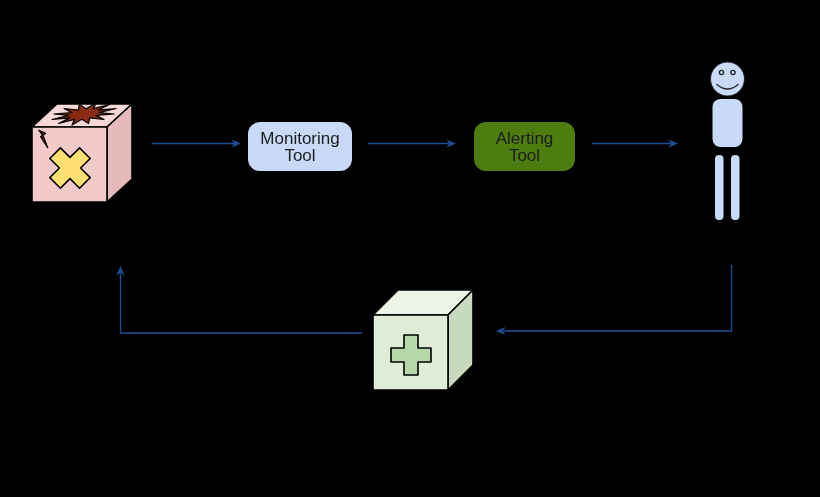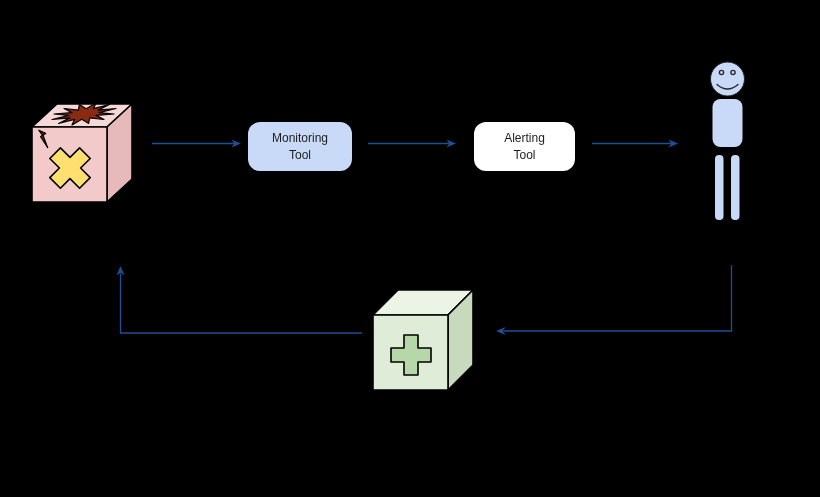--- a/index.html
+++ b/index.html
@@ -4,21 +4,21 @@
 <style>
   html,body{margin:0;padding:0;background:#000;}
   .stage{position:relative;width:820px;height:497px;background:#000;overflow:hidden;
          font-family:"Liberation Sans", sans-serif;}
   .stage svg{position:absolute;left:0;top:0;}
   .edge{fill:none;stroke-width:1.3px;}
   .outline{stroke:#000;stroke-width:1.6px;stroke-linejoin:round;}
   .outline-thin{stroke:#000;stroke-width:1.2px;stroke-linejoin:round;}
   .face-line{fill:none;stroke:#262626;stroke-width:1.4px;stroke-linecap:round;}
   .node-box{position:absolute;display:flex;flex-direction:column;justify-content:center;
-            align-items:center;border-radius:12px;font-size:12px;line-height:17px;
+            align-items:center;border-radius:12px;font-size:17px;line-height:17px;
             color:#1d1d1d;text-align:center;}
 </style>
 </head>
 <body>
 
 <div class="stage">
   <svg width="820" height="497" viewBox="0 0 820 497">
 
     <g>
       <path class="edge" d="M152,143.5 H234" stroke="#1c4f97"></path>
@@ -70,17 +70,17 @@
       <rect x="715" y="155" width="8.5" height="65" rx="4" fill="#c9daf8"></rect>
       <rect x="731" y="155" width="8.5" height="65" rx="4" fill="#c9daf8"></rect>
     </g>
   </svg>
 
   <div class="node-box" style="left: 248px; top: 122px; width: 104px; height: 49px; background-color: rgb(201, 218, 248);">
     <span>Monitoring</span>
     <span>Tool</span>
   </div>
 
-  <div class="node-box" style="left: 474px; top: 122px; width: 101px; height: 49px; background-color: #ffffff;">
+  <div class="node-box" style="left: 474px; top: 122px; width: 101px; height: 49px; background-color: #4d7c0f;">
     <span>Alerting</span>
     <span>Tool</span>
   </div>
 </div>
 
 </body></html>

